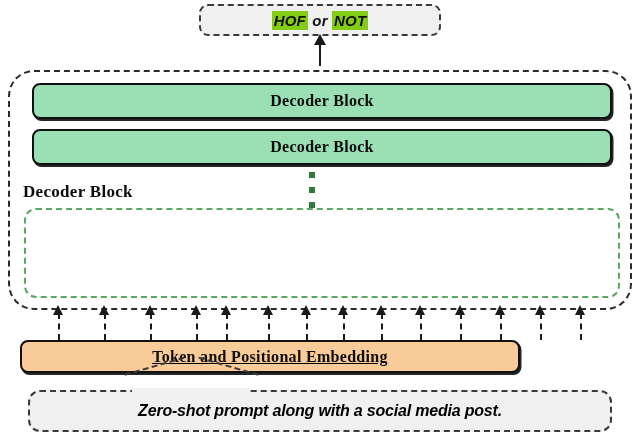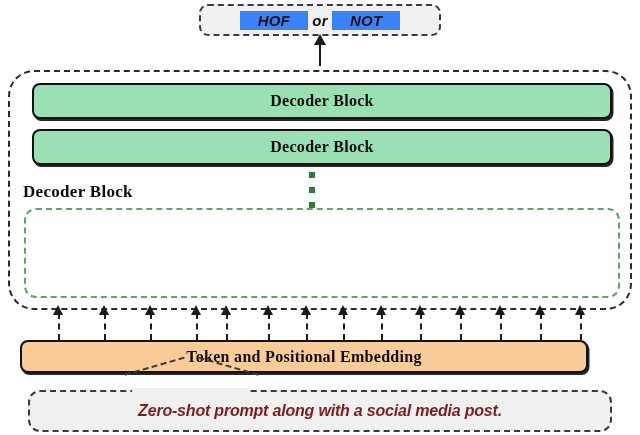--- a/index.html
+++ b/index.html
@@ -33,22 +33,22 @@
   #output-text {
     font-family: "Liberation Sans", "DejaVu Sans", sans-serif;
     font-size: 15px;
     font-weight: bold;
     font-style: italic;
     color: #111111;
     white-space: pre;
     letter-spacing: 0.2px;
   }
   #output-text .hl {
-    background: #3b82f6;
-    padding: 1px 18px;
+    background: #84cc16;
+    padding: 1px 2px;
   }
 
   
   #output-arrow-line {
     position: absolute;
     left: 319px;
     top: 36px;
     width: 2px;
     height: 30px;
     background: #1a1a1a;
@@ -190,23 +190,24 @@
     border-left: 5px solid transparent;
     border-right: 5px solid transparent;
     border-bottom: 10px solid #1a1a1a;
   }
 
   
   #embedding-bar {
     position: absolute;
     left: 20px;
     top: 340px;
-    width: 568px;
+    width: 500px;
     height: 33px;
     background: #f8cb99;
+    text-decoration: underline;
   }
 
   
   #prompt-bubble {
     position: absolute;
     left: 28px;
     top: 390px;
     width: 584px;
     height: 42px;
     box-sizing: border-box;
@@ -215,21 +216,21 @@
     border-radius: 12px;
     display: flex;
     align-items: center;
     justify-content: center;
   }
   #prompt-text {
     font-family: "Liberation Sans", "DejaVu Sans", sans-serif;
     font-size: 16px;
     font-weight: bold;
     font-style: italic;
-    color: #7f1d1d;
+    color: #000000;
     letter-spacing: -0.2px;
   }
   
   #prompt-pointer-left {
     position: absolute;
     left: 130px;
     top: 373px;
     width: 62px;
     height: 18px;
     border-top: 2px dashed #3a3a3a;

